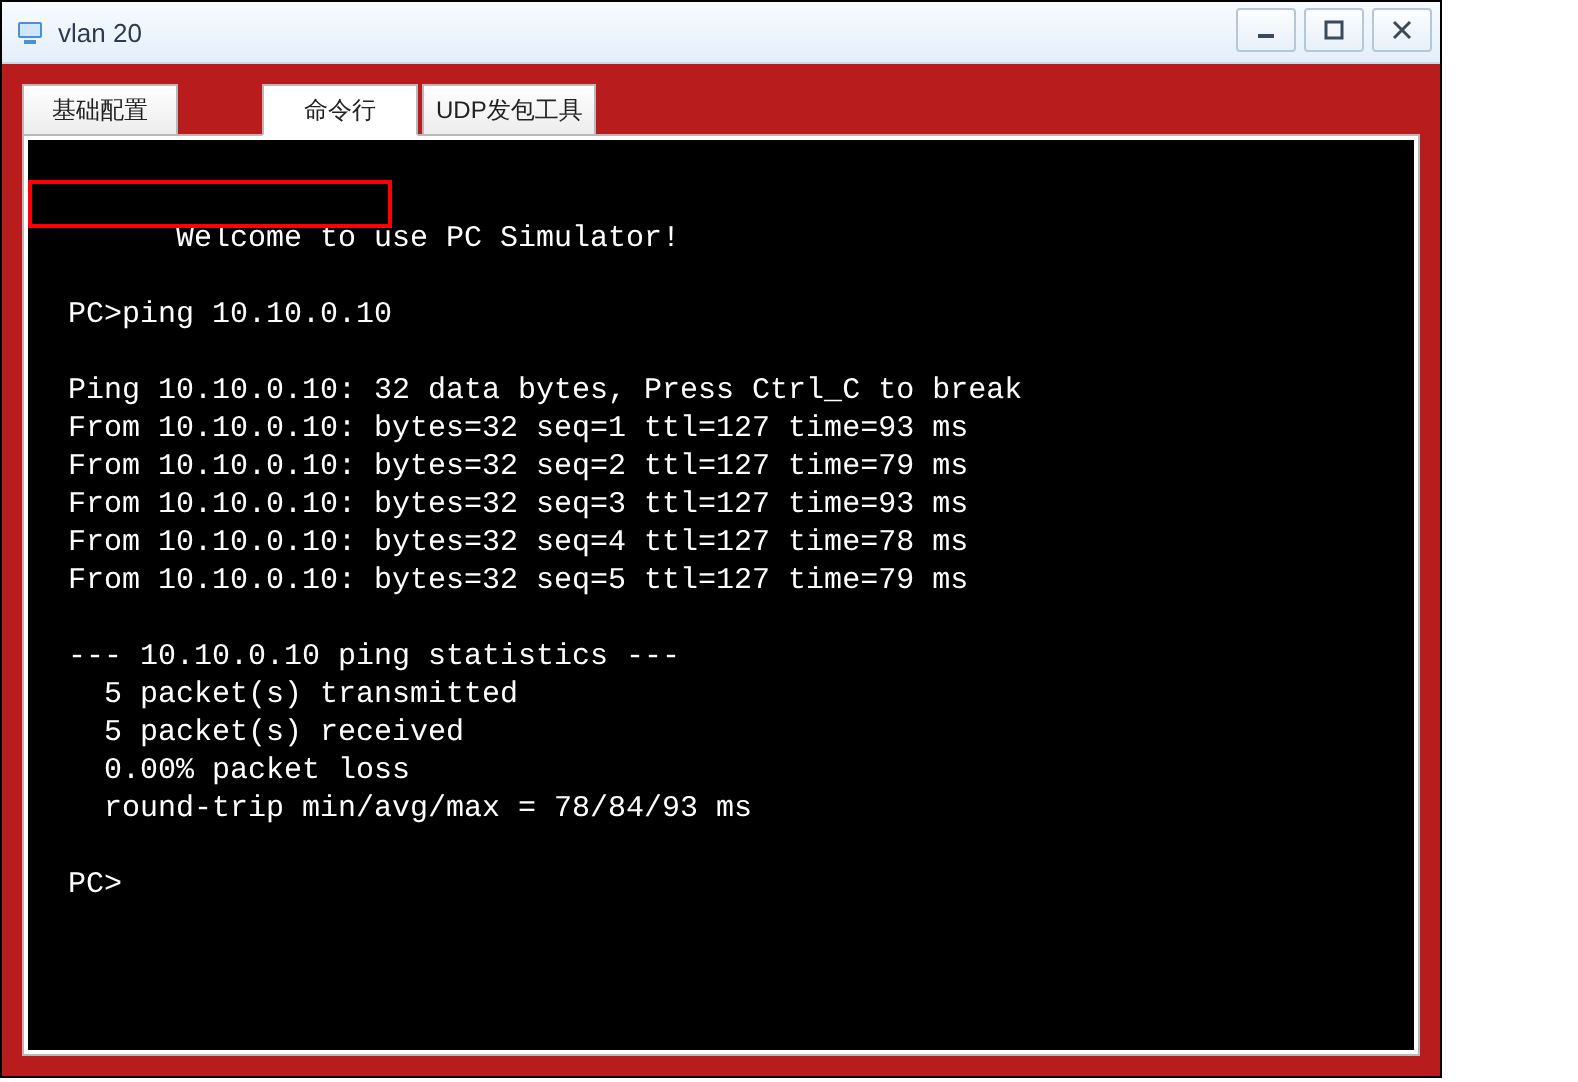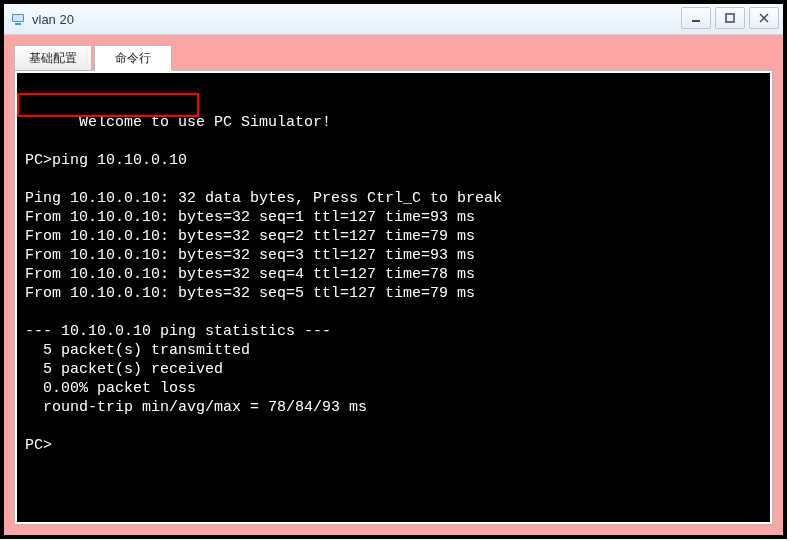--- a/index.html
+++ b/index.html
@@ -2,27 +2,27 @@
 <html><head>
 <meta charset="utf-8">
 <style>
   html, body {
     margin: 0;
     padding: 0;
     font-family: "Microsoft YaHei", "SimSun", Arial, sans-serif;
     background: #fff;
   }
   .window {
-    width: 787px;
+    width: 721px;
     height: 539px;
-    border: 4px solid #000000;
+    border: 1px solid #000000;
     box-sizing: border-box;
     display: flex;
     flex-direction: column;
-    background: #fca5a5;
+    background: #b91c1c;
   }
   .titlebar {
     height: 30px;
     background: linear-gradient(#f7fbff, #e4effb);
     border-bottom: 1px solid #c8d8ea;
     display: flex;
     align-items: center;
     padding: 0 6px;
     position: relative;
   }
@@ -83,20 +83,21 @@
     justify-content: center;
     margin-right: 2px;
     cursor: pointer;
     box-sizing: border-box;
   }
   .tab.active {
     background: #fff;
     border-bottom: 1px solid #fff;
     position: relative;
     z-index: 2;
+    margin-left: 40px;
   }
   .tab-strip-border {
     height: 0;
     border-bottom: 1px solid #b9b9b9;
     margin-top: -1px;
     z-index: 1;
   }
   .terminal-wrap {
     flex: 1;
     border: 1px solid #b9b9b9;
@@ -106,21 +107,21 @@
     display: flex;
     overflow: hidden;
   }
   .terminal {
     flex: 1;
     background: #000;
     color: #fff;
     font-family: "Courier New", monospace;
     font-size: 15px;
     line-height: 19px;
-    padding: 2px 8px;
+    padding: 2px 20px;
     white-space: pre;
     overflow: hidden;
     position: relative;
   }
   .highlight-box {
     position: absolute;
     left: 0px;
     top: 20px;
     width: 182px;
     height: 24px;
@@ -164,20 +165,23 @@
   </div>
 
   <div class="content-area">
     <div class="tabs">
       <div class="tab">
         <span>基础配置</span>
       </div>
       <div class="tab active">
         <span>命令行</span>
       </div>
+      <div class="tab">
+        <span>UDP发包工具</span>
+      </div>
     </div>
     <div class="tab-strip-border"></div>
 
     <div class="terminal-wrap">
       <div class="terminal" id="terminal">
         <div class="highlight-box"></div>
       Welcome to use PC Simulator!
 
 PC&gt;ping 10.10.0.10
 

